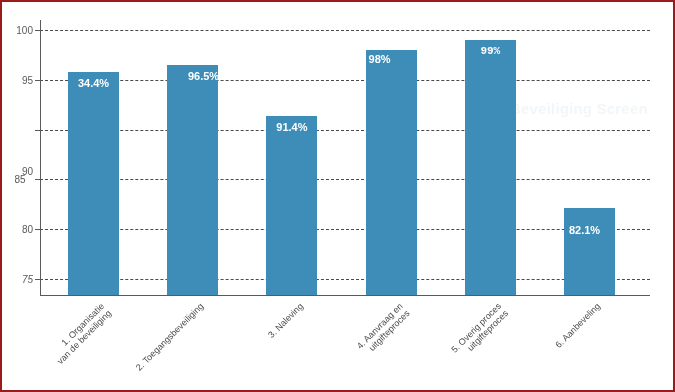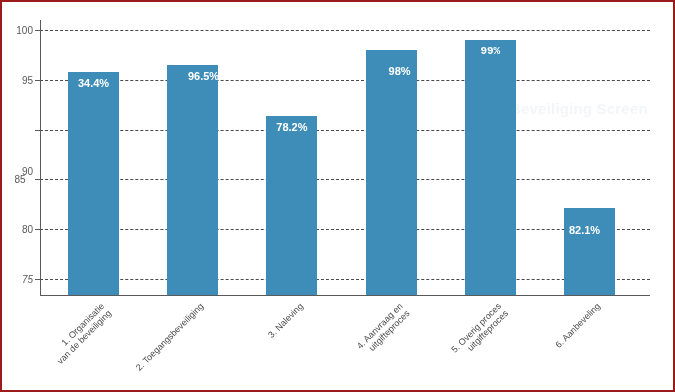--- a/index.html
+++ b/index.html
@@ -162,22 +162,22 @@
 
     <div class="bar" id="bar-0" style="left: 66px; top: 69.832px; height: 223.168px; width: 51px; background: rgb(62, 141, 184);"></div>
     <div class="bar" id="bar-1" style="left: 165.2px; top: 62.86px; height: 230.14px; width: 51px; background: rgb(62, 141, 184);"></div>
     <div class="bar" id="bar-2" style="left: 264.4px; top: 113.656px; height: 179.344px; width: 51px; background: rgb(62, 141, 184);"></div>
     <div class="bar" id="bar-3" style="left: 363.6px; top: 47.92px; height: 245.08px; width: 51px; background: rgb(62, 141, 184);"></div>
     <div class="bar" id="bar-4" style="left: 462.8px; top: 37.96px; height: 255.04px; width: 51px; background: rgb(62, 141, 184);"></div>
     <div class="bar" id="bar-5" style="left: 562px; top: 206.284px; height: 86.716px; width: 51px; background: rgb(62, 141, 184);"></div>
 
     <div class="bar-label" id="barlabel-0" style="left: 66px; top: 75.832px; width: 51px;">34.4%</div>
     <div class="bar-label" id="barlabel-1" style="left: 173px; top: 68.86px; width: 57px;">96.5%</div>
-    <div class="bar-label" id="barlabel-2" style="left: 264.4px; top: 119.656px; width: 51px;">78.2%</div>
-    <div class="bar-label" id="barlabel-3" style="left: 363.6px; top: 64px; width: 28px; margin-left: 20px;">98%</div>
+    <div class="bar-label" id="barlabel-2" style="left: 264.4px; top: 119.656px; width: 51px;">91.4%</div>
+    <div class="bar-label" id="barlabel-3" style="left: 363.6px; top: 52px; width: 28px;">98%</div>
     <div class="bar-label" id="barlabel-4" style="left: 462.8px; top: 43.96px; width: 51px; font-family: Liberation Mono, monospace;">99%</div>
     <div class="bar-label" id="barlabel-5" style="left: 562px; top: 223px; width: 41px;">82.1%</div>
 
     <div class="xcat" id="xcat-0" style="left: auto; right: 573.5px;">1. Organisatie
 van de beveiliging</div>
     <div class="xcat" id="xcat-1" style="left: auto; right: 474.3px;">2. Toegangsbeveiliging</div>
     <div class="xcat" id="xcat-2" style="left: auto; right: 375.1px;">3. Naleving</div>
     <div class="xcat" id="xcat-3" style="left: auto; right: 275.9px;">4. Aanvraag en
 uitgifteproces</div>
     <div class="xcat" id="xcat-4" style="left: auto; right: 176.7px;">5. Overig proces

